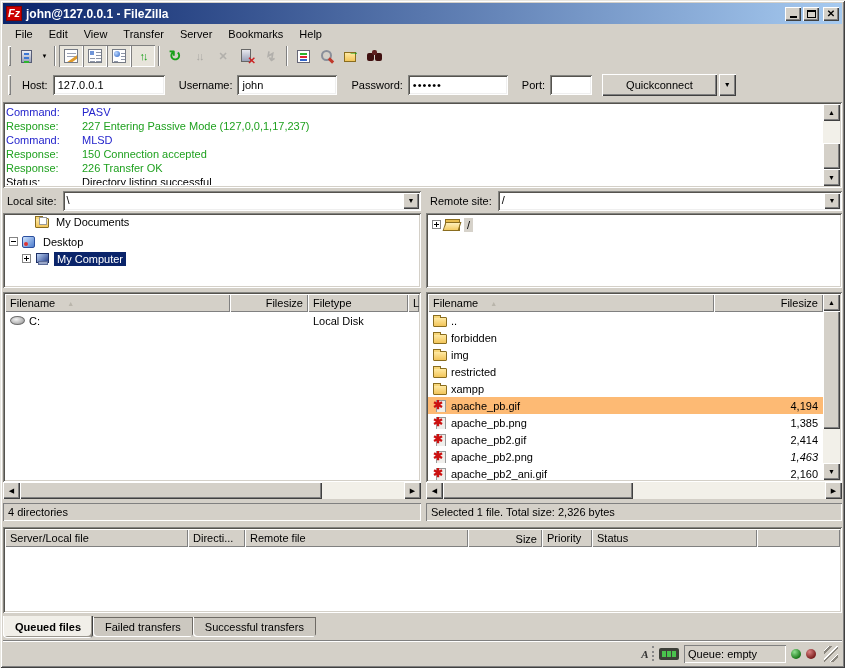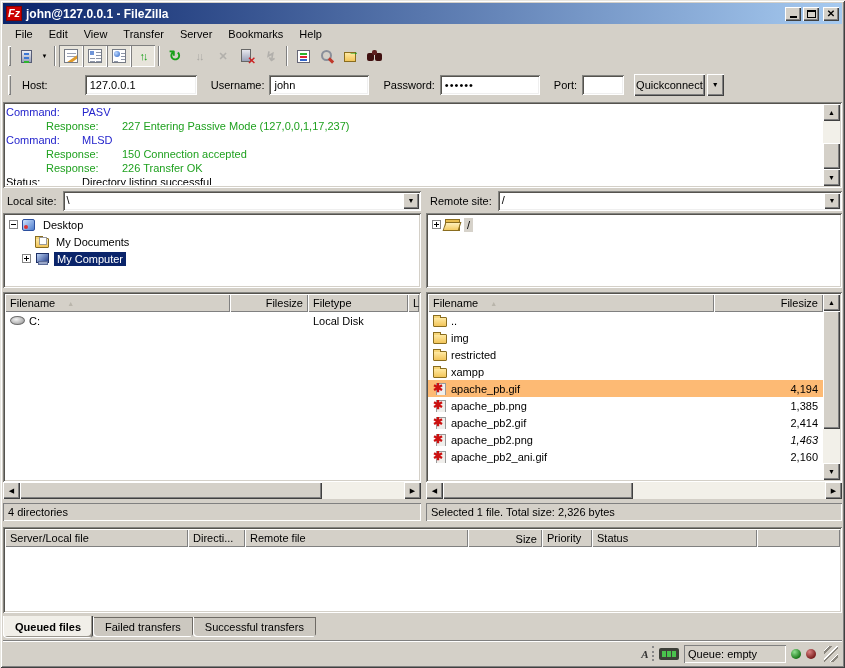--- a/index.html
+++ b/index.html
@@ -70,31 +70,31 @@
   .ic-sync::after{content:"\2192";position:absolute;right:-1px;top:-4px;color:#18a018;font-weight:700;font-size:11px;}
   .ic-find{width:16px;height:12px;position:relative;}
   .ic-find::before{content:"";position:absolute;left:0;top:3px;width:7px;height:8px;background:#401010;border-radius:2px;box-shadow:8px 0 0 #401010;}
   .ic-find::after{content:"";position:absolute;left:5px;top:0;width:5px;height:5px;background:#602020;border-radius:2px;}
 
   
   .quickbar{left:3px;top:69px;right:3px;height:31px;display:flex;align-items:center;padding-left:2px;}
   .qlabel{margin:0 5px 0 8px;}
   .field{background:#fff;box-shadow:inset 1px 1px 0 #848480, inset -1px -1px 0 #fff, inset 2px 2px 0 #55534e, inset -2px -2px 0 #efefef;
     border:0;outline:0;height:20px;padding:2px 5px;font-size:11px;font-family:"Liberation Sans",sans-serif;}
-  .btn{height:22px;background:var(--face);display:flex;align-items:center;justify-content:center;padding:0 2px;
+  .btn{height:22px;background:var(--face);display:flex;align-items:center;justify-content:center;padding:0 24px;
     box-shadow:inset 1px 1px 0 #fff, inset -1px -1px 0 #404040, inset -2px -2px 0 #808080;}
   .btn-dd{width:17px;height:22px;padding:0;}
   .btn-dd::before{content:"\25BC";font-size:7px;}
 
   
   .logpane{left:3px;top:102px;width:839px;height:86px;}
   .log-lines{position:absolute;left:3px;top:3px;right:20px;bottom:3px;overflow:hidden;}
   .log-line{display:flex;line-height:14px;white-space:nowrap;}
   .log-label{width:76px;flex:none;}
-  .lc-cmd{color:#2424cc;} .lc-resp{color:#1fa11f;padding-left:40px;} .lc-stat{color:#000;}
+  .lc-cmd{color:#2424cc;} .lc-resp{color:#1fa11f;} .lc-stat{color:#000;}
 
   
   .vsb{position:absolute;width:17px;background:var(--track);}
   .hsb{position:absolute;height:17px;background:var(--track);}
   .sb-btn{position:absolute;width:17px;height:17px;background:var(--face);display:flex;align-items:center;justify-content:center;
     box-shadow:inset 1px 1px 0 #fff, inset -1px -1px 0 #404040, inset -2px -2px 0 #808080;font-size:7px;line-height:7px;}
   .ar-up::before{content:"\25B2";} .ar-dn::before{content:"\25BC";} .ar-lt::before{content:"\25C0";} .ar-rt::before{content:"\25B6";}
   .sb-thumb{position:absolute;background:var(--face);box-shadow:inset 1px 1px 0 #fff, inset -1px -1px 0 #404040, inset -2px -2px 0 #808080;}
 
   
@@ -253,21 +253,21 @@
         <span class="ic-sync"></span>
       </span>
     <span class="tb">
         <span class="ic-find"></span>
       </span>
   </div>
 
   <div class="abs quickbar">
     <span class="grip"></span>
     <span class="qlabel">Host:</span>
-    <input class="field" style="width: 112px; margin-left: 32px;" value="127.0.0.1">
+    <input class="field" style="width: 112px;" value="127.0.0.1">
     <span class="qlabel" style="margin-left:14px;">Username:</span>
     <input class="field" style="width: 100px;" value="john">
     <span class="qlabel" style="margin-left:14px;">Password:</span>
     <input class="field" style="width: 100px; letter-spacing: 1px;" value="••••••">
     <span class="qlabel" style="margin-left:14px;">Port:</span>
     <input class="field" style="width: 42px;" value="">
     <span class="btn" style="margin-left:10px;">
         <span>Quickconnect</span>
       </span>
     <span class="btn btn-dd" style="margin-left:2px;"></span>
@@ -309,28 +309,28 @@
 
   <div class="pane pane-local">
     <div class="sitebar">
       <span class="sitelabel">Local site:</span>
       <span class="combo">
         <span class="combo-val">\</span>
         <span class="combo-dd"></span>
       </span>
     </div>
     <div class="treebox well">
+      <div class="tree-row" style="padding-left:32px;">
+        <span class="icon folder docs-icon"></span>
+        <span class="tree-label">My Documents</span>
+      </div>
       <div class="tree-row" style="margin-top:3px;">
         <span class="exp"></span>
         <span class="icon desktop-icon"></span>
         <span class="tree-label">Desktop</span>
-      </div>
-      <div class="tree-row" style="padding-left:32px;">
-        <span class="icon folder docs-icon"></span>
-        <span class="tree-label">My Documents</span>
       </div>
       <div class="tree-row" style="padding-left:19px;">
         <span class="exp exp-plus"></span>
         <span class="icon computer-icon"></span>
         <span class="tree-label sel-active">My Computer</span>
       </div>
     </div>
     <div class="listbox well">
       <div class="lheader">
         <span class="hcell" style="width:225px;">
@@ -397,20 +397,29 @@
           </span>
         <span class="hcell num" style="flex:1;">
             <span>Filesize</span>
           </span>
       </div>
       <div class="lbody" style="right:19px;">
         <div class="lrow">
             <span class="cell" style="width:286px;">
               <span class="icon folder"></span>
               <span>..</span>
+            </span>
+            <span class="cell num" style="flex:1;">
+              <span></span>
+            </span>
+          </div>
+        <div class="lrow">
+            <span class="cell" style="width:286px;">
+              <span class="icon folder"></span>
+              <span>forbidden</span>
             </span>
             <span class="cell num" style="flex:1;">
               <span></span>
             </span>
           </div>
         <div class="lrow">
             <span class="cell" style="width:286px;">
               <span class="icon folder"></span>
               <span>img</span>
             </span>

